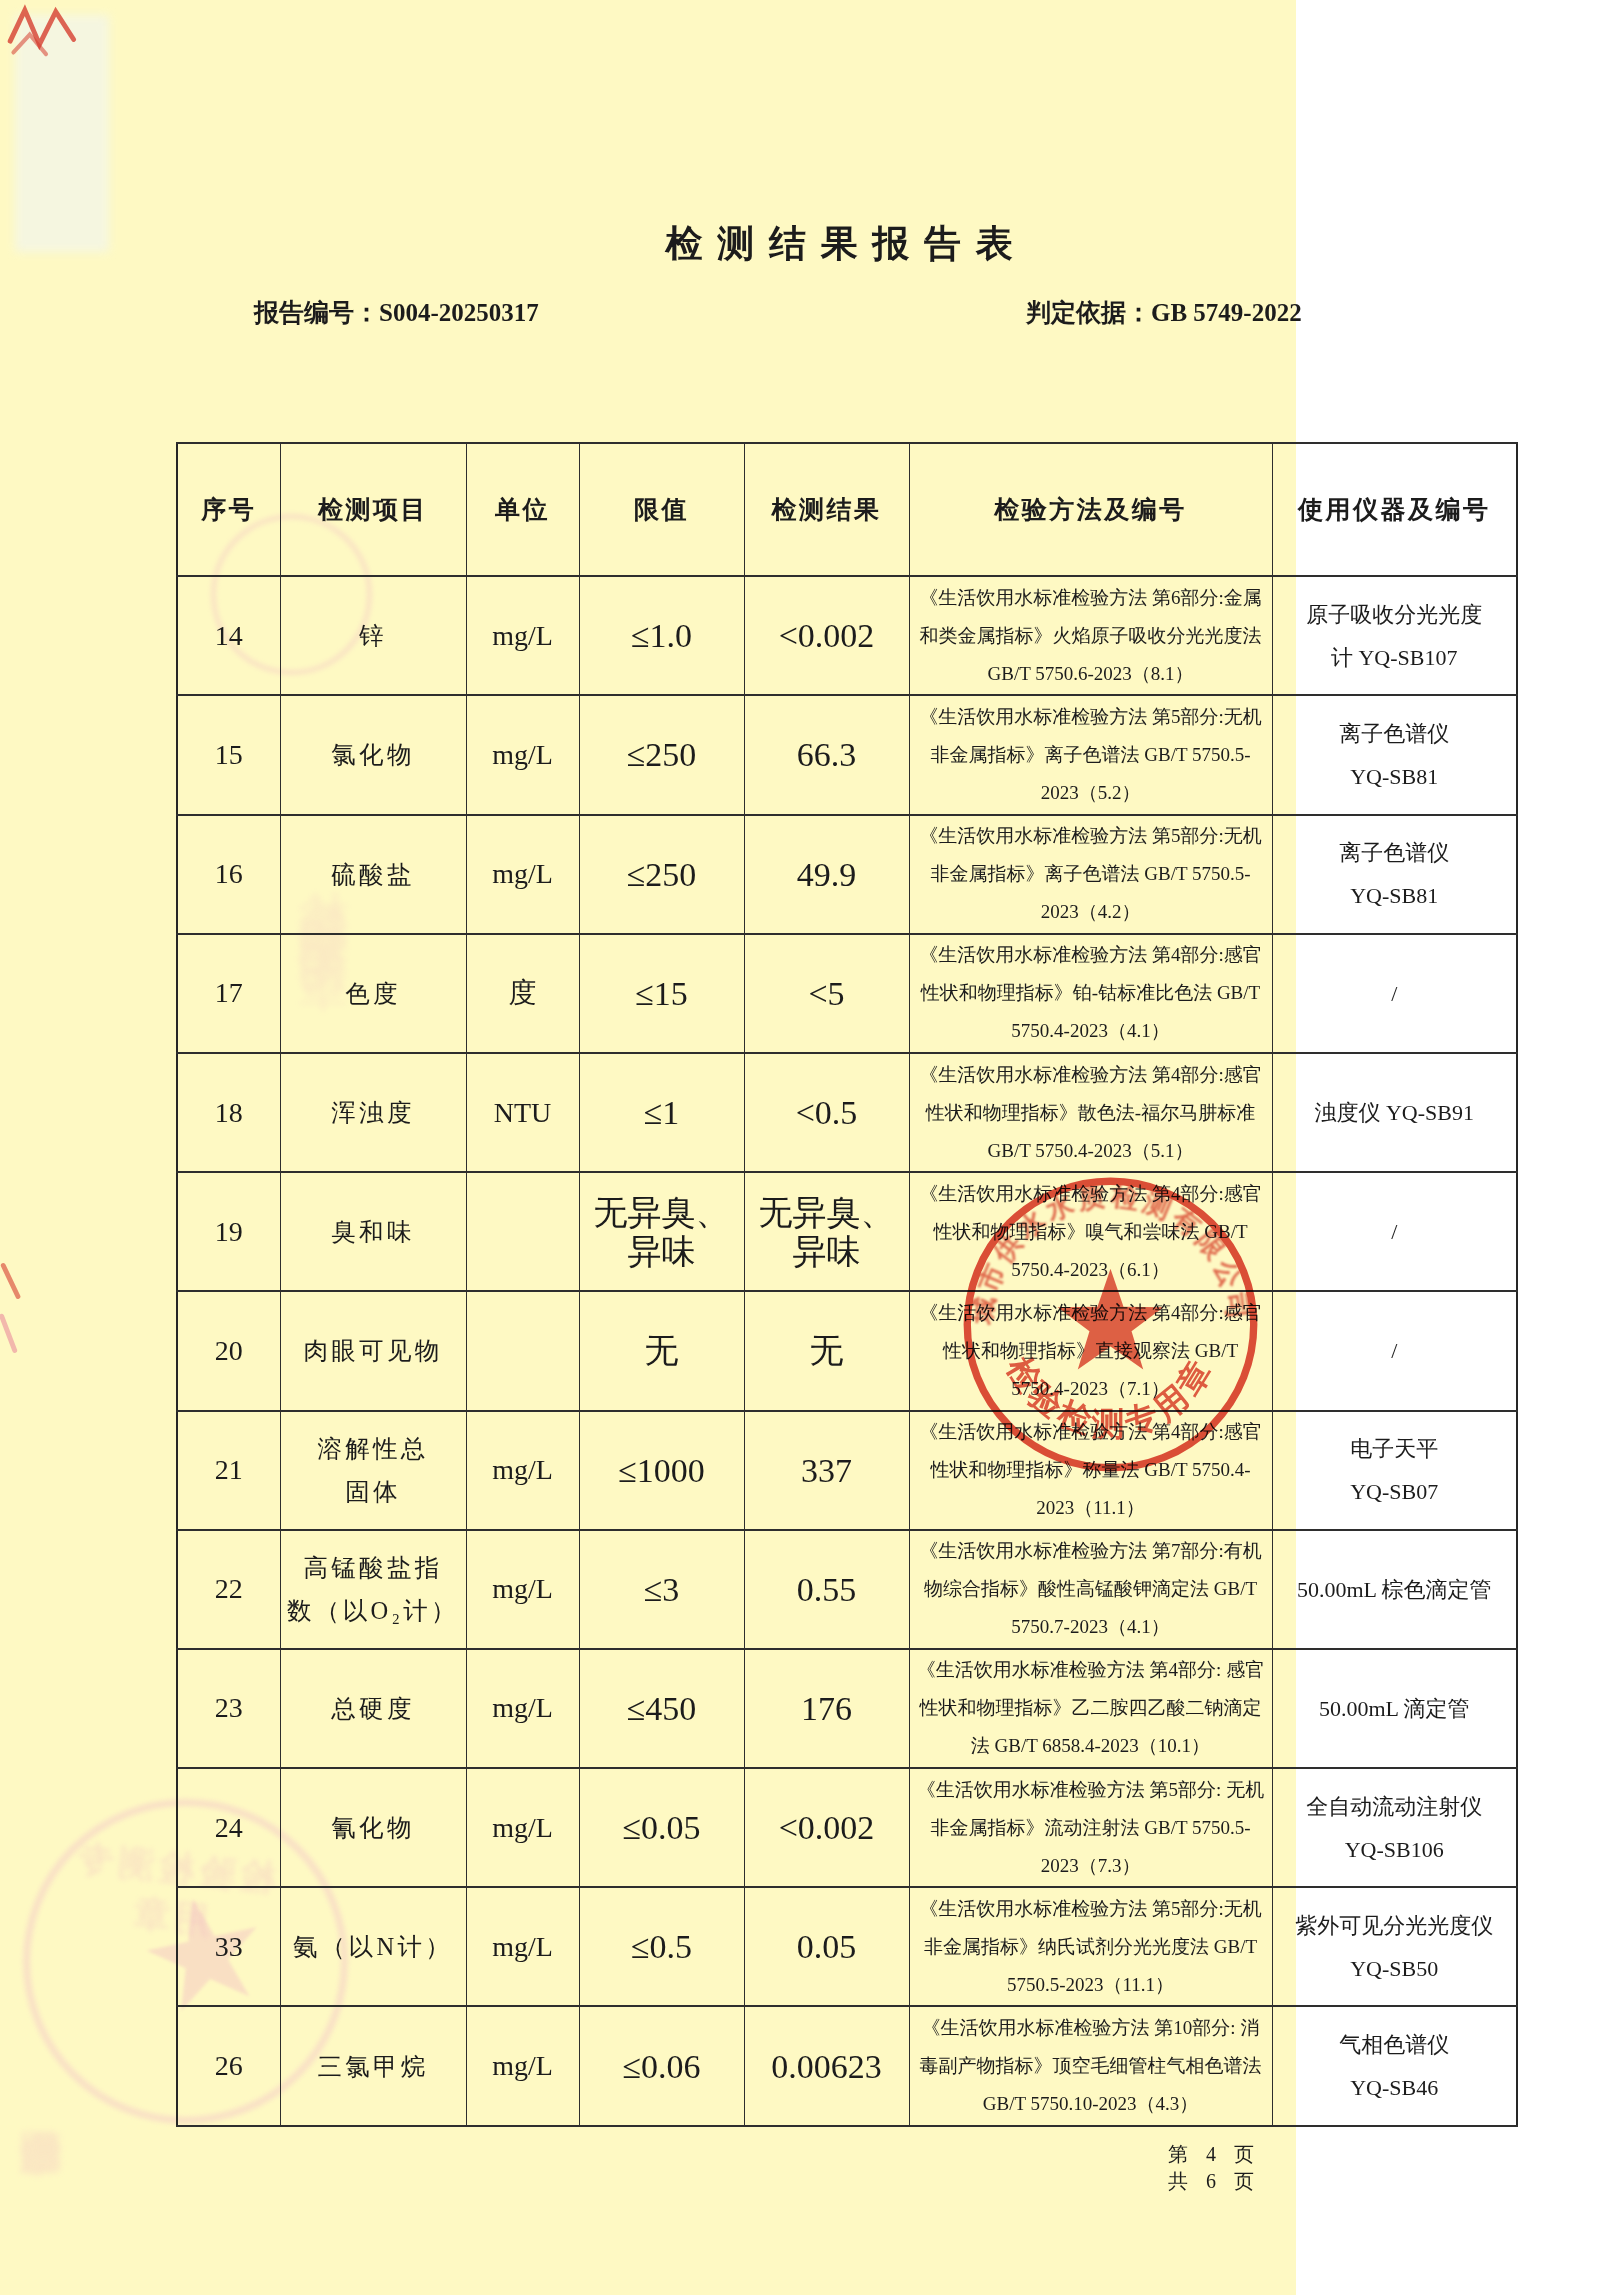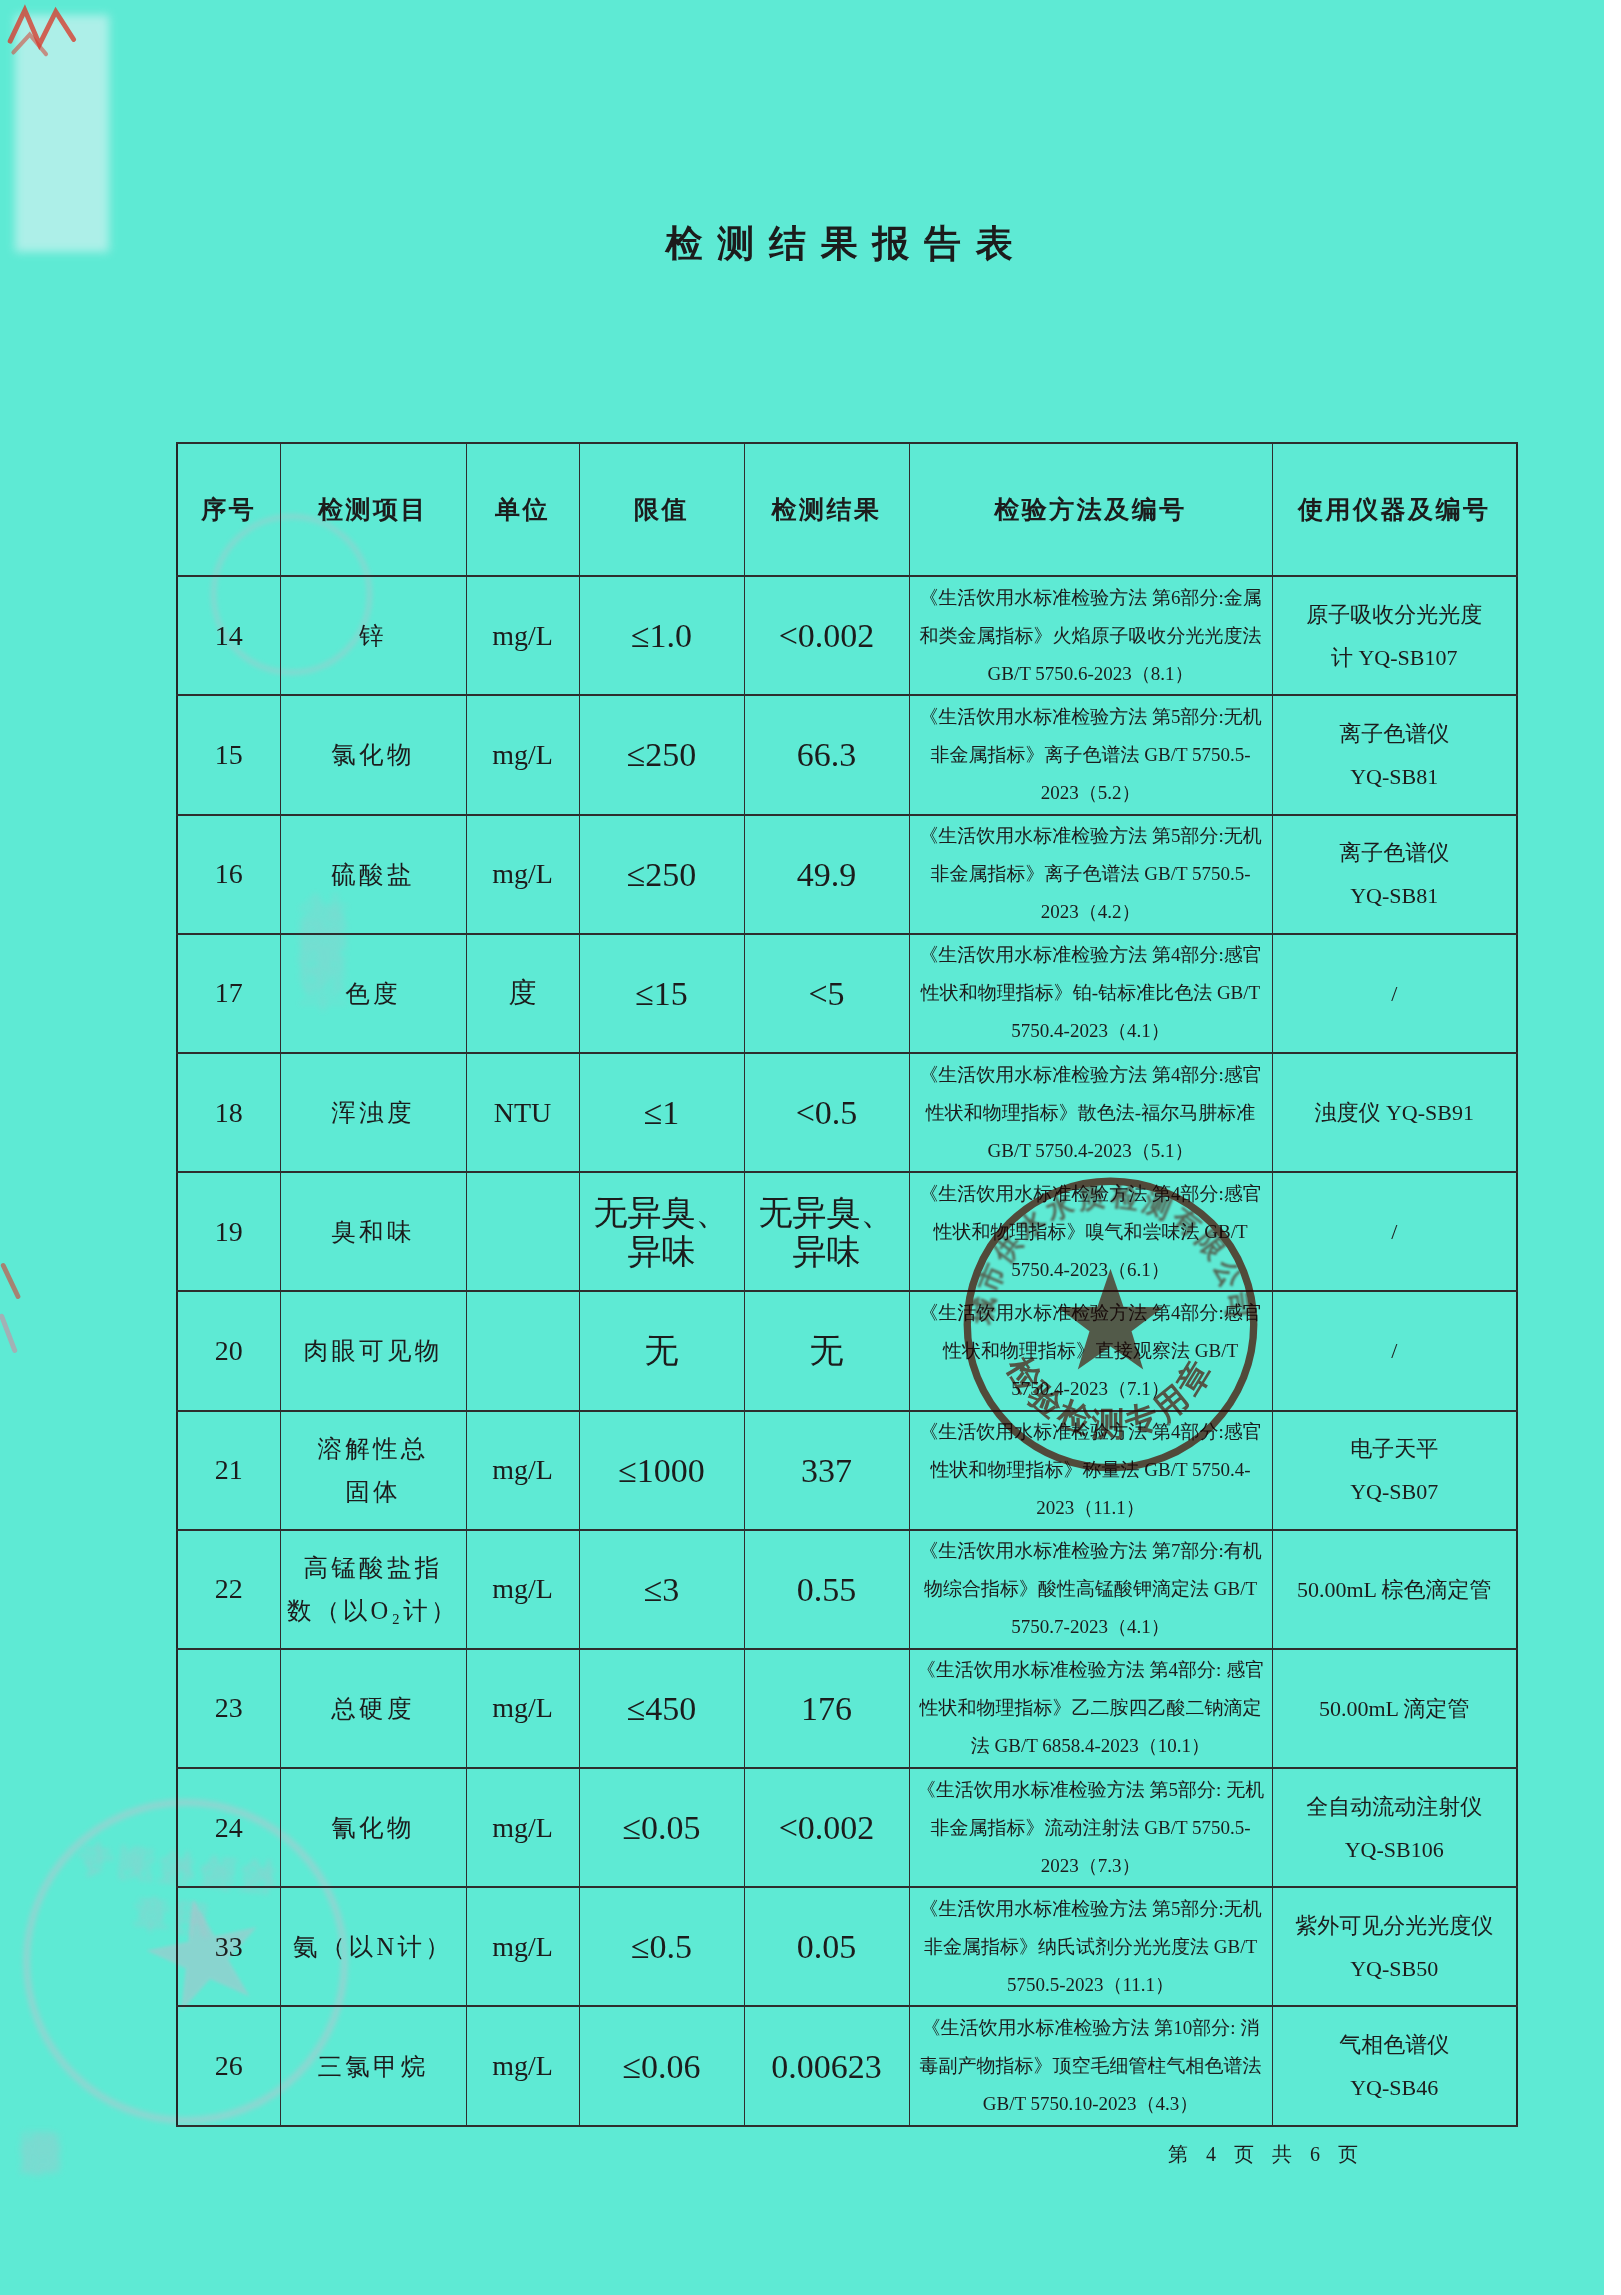--- a/index.html
+++ b/index.html
@@ -1,18 +1,18 @@
 <!DOCTYPE html>
 <html style="font-size:13px"><head>
 <meta charset="utf-8">
 <style>
   html,body{margin:0;padding:0;background:#ffffff;}
   body{width:1622px;height:2295px;overflow:hidden;
        font-family:"Liberation Serif","DejaVu Serif",serif;color:#1c1c1c;}
-  .page{position:relative;width:1604px;height:2295px;background:#5eead4;}
+  .page{position:relative;width:1296px;height:2295px;background:#fef9c3;}
 
   
   .scan-tint{position:absolute;left:14.7px;top:14.7px;width:94px;height:237px;
        background:#eef4f9;opacity:.55;filter:blur(4.9px);}
 
   .title{position:absolute;left:176px;top:219px;width:1341px;margin:0;
        text-align:center;font-size:37px;font-weight:bold;letter-spacing:14.7px;}
 
   .meta{position:absolute;left:176px;top:296px;width:1341px;height:36px;font-weight:bold;font-size:25px;}
   .meta-left{position:absolute;left:78px;top:0;}
@@ -82,20 +82,24 @@
     <polyline points="6,48 24,10 42,52 62,12 84,46" fill="none" stroke="rgba(214,62,48,.8)" stroke-width="6" stroke-linecap="round"></polyline>
     <polyline points="10,62 30,40 50,64" fill="none" stroke="rgba(214,62,48,.55)" stroke-width="5" stroke-linecap="round"></polyline>
   </svg>
   <svg class="bleed edge-mark" width="24.5" height="98" viewBox="0 0 30 120">
     <line x1="4" y1="8" x2="22" y2="46" stroke="rgba(214,62,48,.6)" stroke-width="6" stroke-linecap="round"></line>
     <line x1="2" y1="70" x2="18" y2="112" stroke="rgba(230,120,150,.5)" stroke-width="6" stroke-linecap="round"></line>
   </svg>
 
   <h1 class="title">检测结果报告表</h1>
 
+  <div class="meta">
+    <div class="meta-left"><span>报告编号：</span><span>S004-20250317</span></div>
+    <div class="meta-right"><span>判定依据：</span><span>GB 5749-2022</span></div>
+  </div>
 
   <table class="results">
     <colgroup>
       <col style="width:103px">
         <col style="width:186px">
         <col style="width:113px">
       <col style="width:165px">
         <col style="width:165px">
         <col style="width:363px">
         <col style="width:245px">

